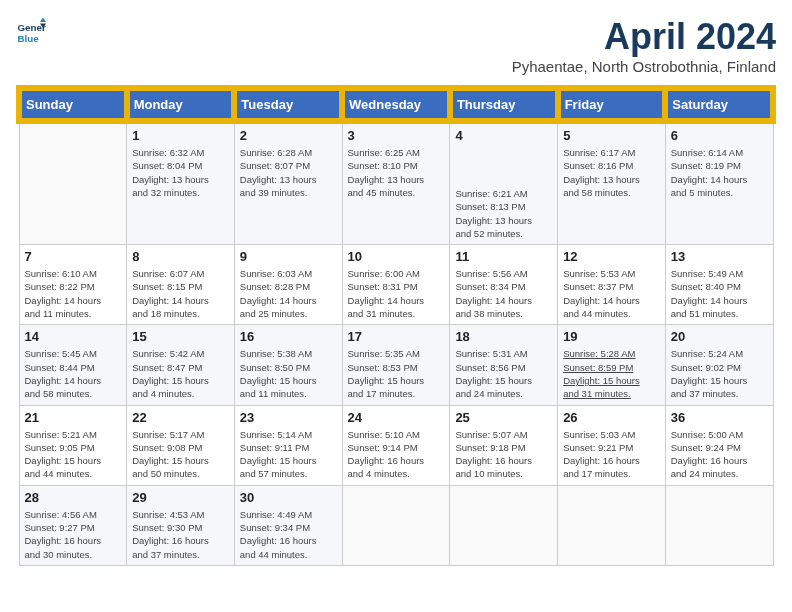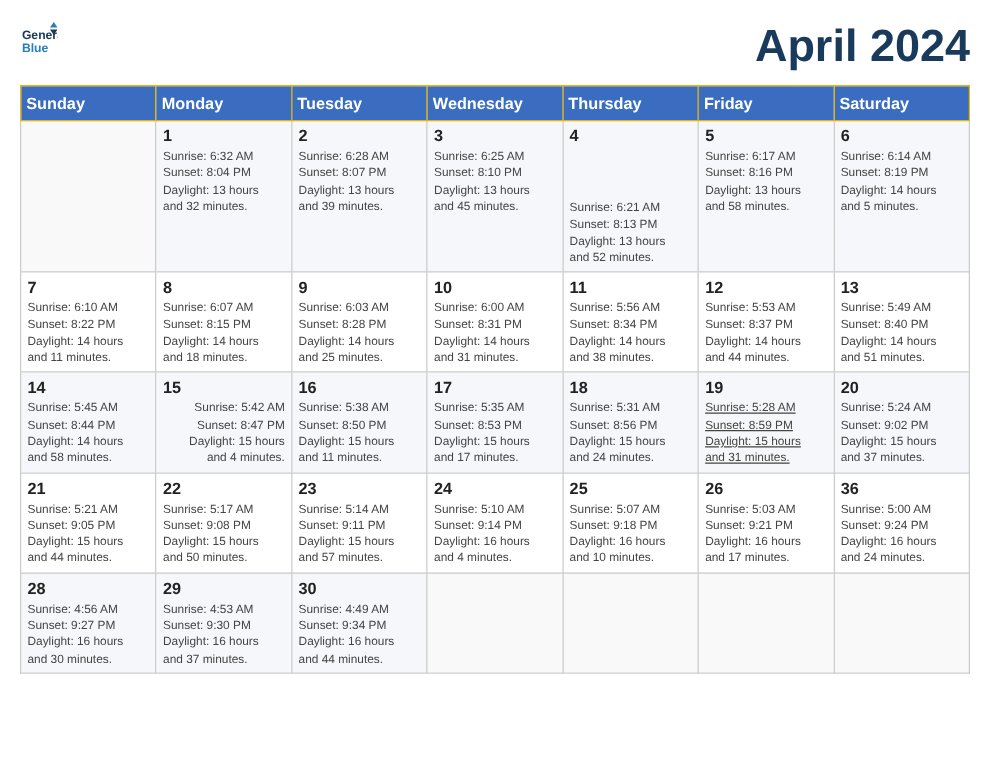--- a/index.html
+++ b/index.html
@@ -42,21 +42,21 @@
       border-collapse: collapse;
       font-size: 11px;
     }
     thead tr th {
       background: #3a6cbf;
       color: #fff;
       padding: 6px 4px;
       text-align: left;
       font-size: 13px;
       font-weight: bold;
-      border: 1px solid #eab308;
+      border: 6px solid #eab308;
       margin-top: 23px;
     }
     tbody tr td {
       border: 1px solid #ccc;
       vertical-align: top;
       padding: 4px 5px;
       min-height: 70px;
       height: 80px;
       width: 108px;
       color: #333;
@@ -89,20 +89,21 @@
   <div class="logo">
     <svg class="logo-icon" viewBox="0 0 40 40">
       <text x="2" y="20" font-size="13" font-weight="bold" fill="#1a3a5c">General</text>
       <text x="2" y="34" font-size="13" font-weight="bold" fill="#2980b9">Blue</text>
       <polygon points="32,8 40,8 36,2" fill="#2980b9"></polygon>
       <polygon points="32,10 40,10 36,16" fill="#1a3a5c"></polygon>
     </svg>
   </div>
   <div class="title-block">
     <div class="month-title">April 2024</div>
+    <div class="subtitle">Pyhaentae, North Ostrobothnia, Finland</div>
   </div>
 </div>
 
 <table>
   <thead>
     <tr>
       <th>Sunday</th>
       <th>Monday</th>
       <th>Tuesday</th>
       <th>Wednesday</th>
@@ -211,21 +212,21 @@
       <tr>
         <td>
           <div class="day-num">14</div>
           <div class="day-info" style="white-space: pre-line;">Sunrise: 5:45 AM
 Sunset: 8:44 PM
 Daylight: 14 hours
 and 58 minutes.</div>
         </td>
         <td>
           <div class="day-num">15</div>
-          <div class="day-info" style="white-space: pre-line; text-align: right;">Sunrise: 5:42 AM
+          <div class="day-info" style="white-space: pre-line;">Sunrise: 5:42 AM
 Sunset: 8:47 PM
 Daylight: 15 hours
 and 4 minutes.</div>
         </td>
         <td>
           <div class="day-num">16</div>
           <div class="day-info" style="white-space: pre-line;">Sunrise: 5:38 AM
 Sunset: 8:50 PM
 Daylight: 15 hours
 and 11 minutes.</div>

